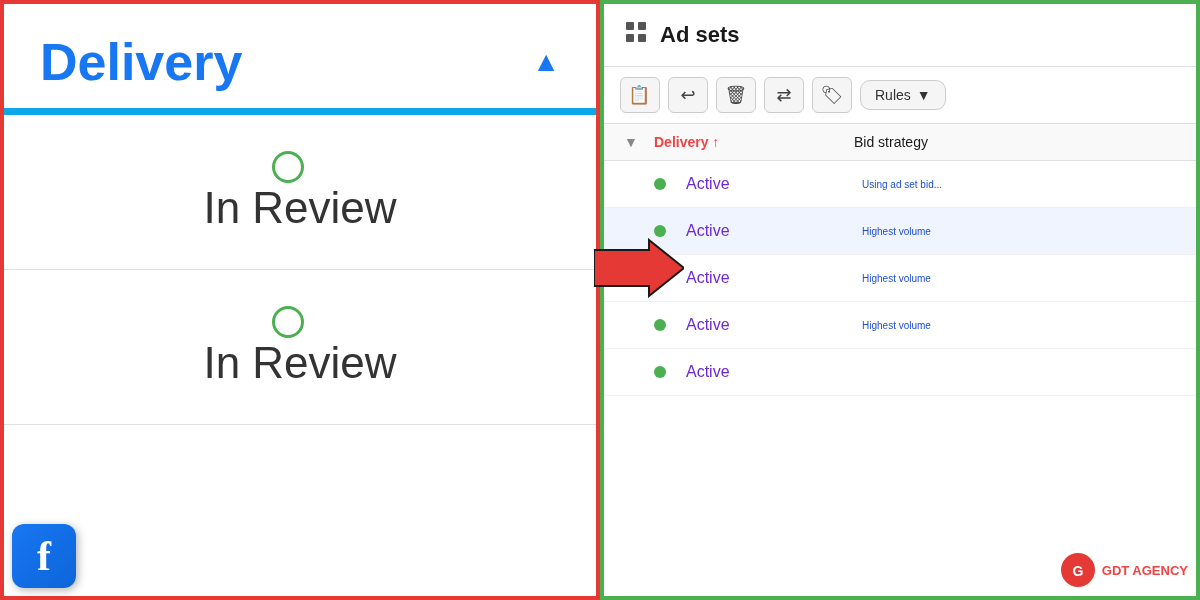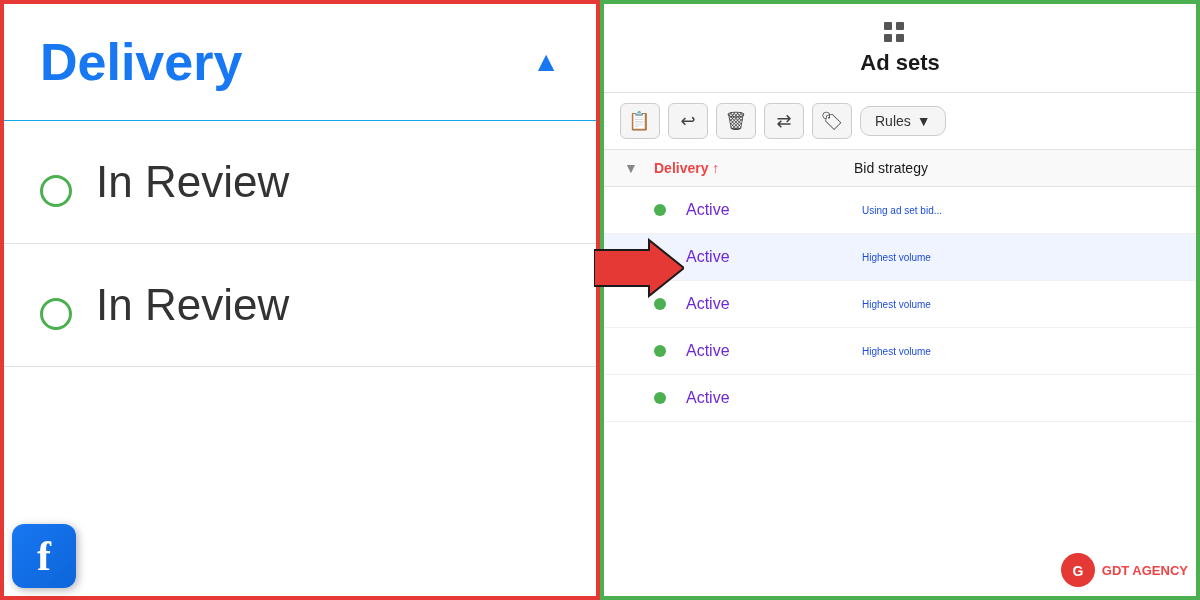--- a/index.html
+++ b/index.html
@@ -19,42 +19,43 @@
       background: #fff;
       position: relative;
       display: flex;
       flex-direction: column;
     }
 
     .left-header {
       display: flex;
       align-items: center;
       justify-content: space-between;
-      padding: 28px 36px 28px 36px;
-      border-bottom: 1px solid #0ea5e9;
+      padding: 28px 36px 16px 36px;
+      border-bottom: 7px solid #0ea5e9;
       background: #fff;
     }
 
     .left-header-title {
       font-size: 52px;
       font-weight: 700;
       color: #1877f2;
     }
 
     .left-header-arrow {
       font-size: 28px;
       color: #1877f2;
     }
 
     .left-row {
       display: flex;
-      align-items: flex-end;
+      align-items: center;
       padding: 36px 36px;
       border-bottom: 1px solid #e0e0e0;
       background: #fff;
+      flex-direction: column;
     }
 
     .left-row:last-of-type {
       border-bottom: none;
     }
 
     .left-row-circle {
       width: 32px;
       height: 32px;
       border-radius: 50%;
@@ -98,21 +99,20 @@
       display: flex;
       flex-direction: column;
     }
 
     .right-header {
       display: flex;
       align-items: center;
       padding: 16px 20px;
       border-bottom: 1px solid #e0e0e0;
       background: #fff;
-      flex-direction: column;
     }
 
     .grid-icon {
       margin-right: 12px;
       color: #444;
       font-size: 22px;
     }
 
     .right-header-title {
       font-size: 22px;

